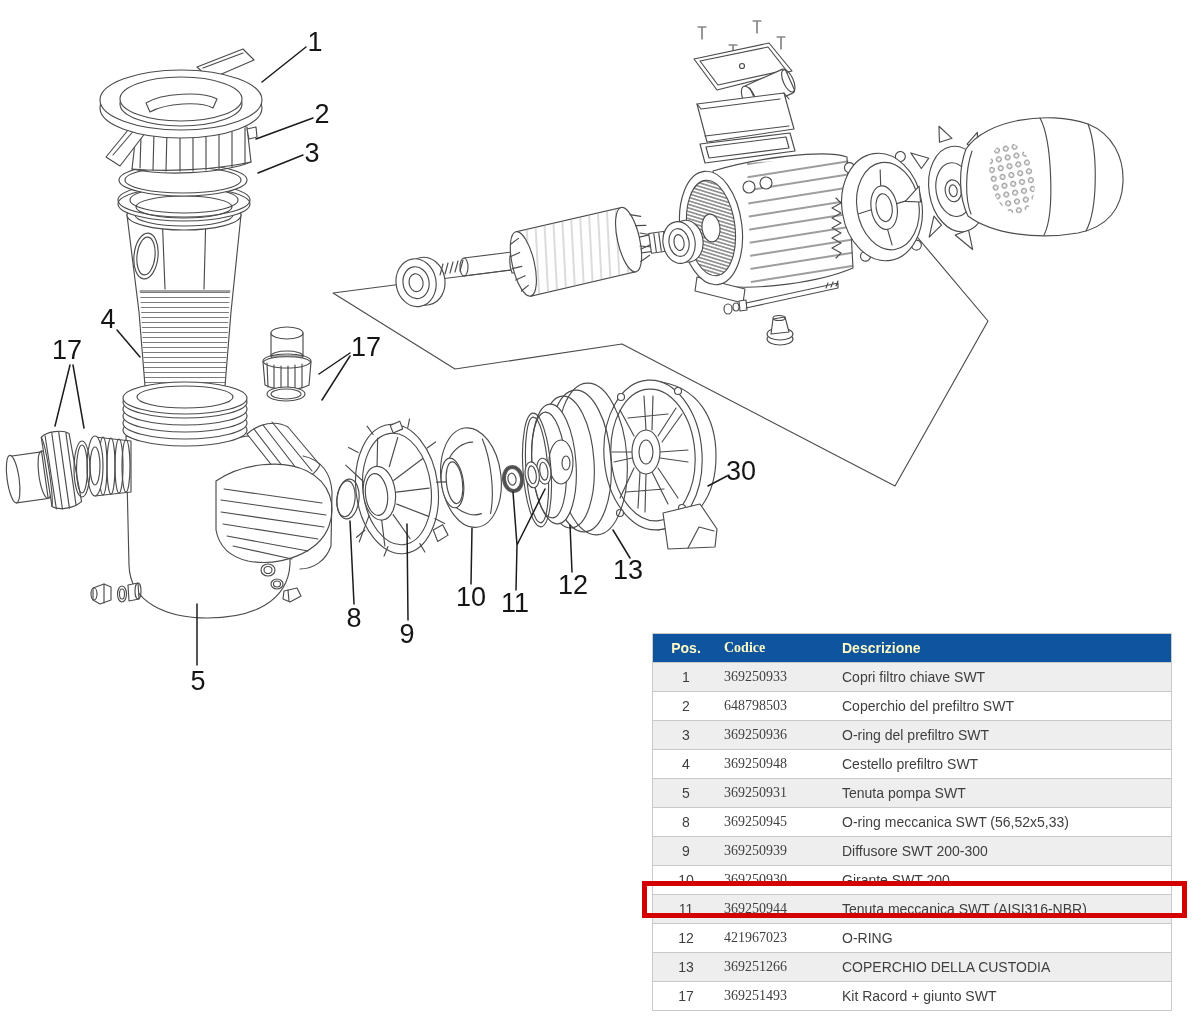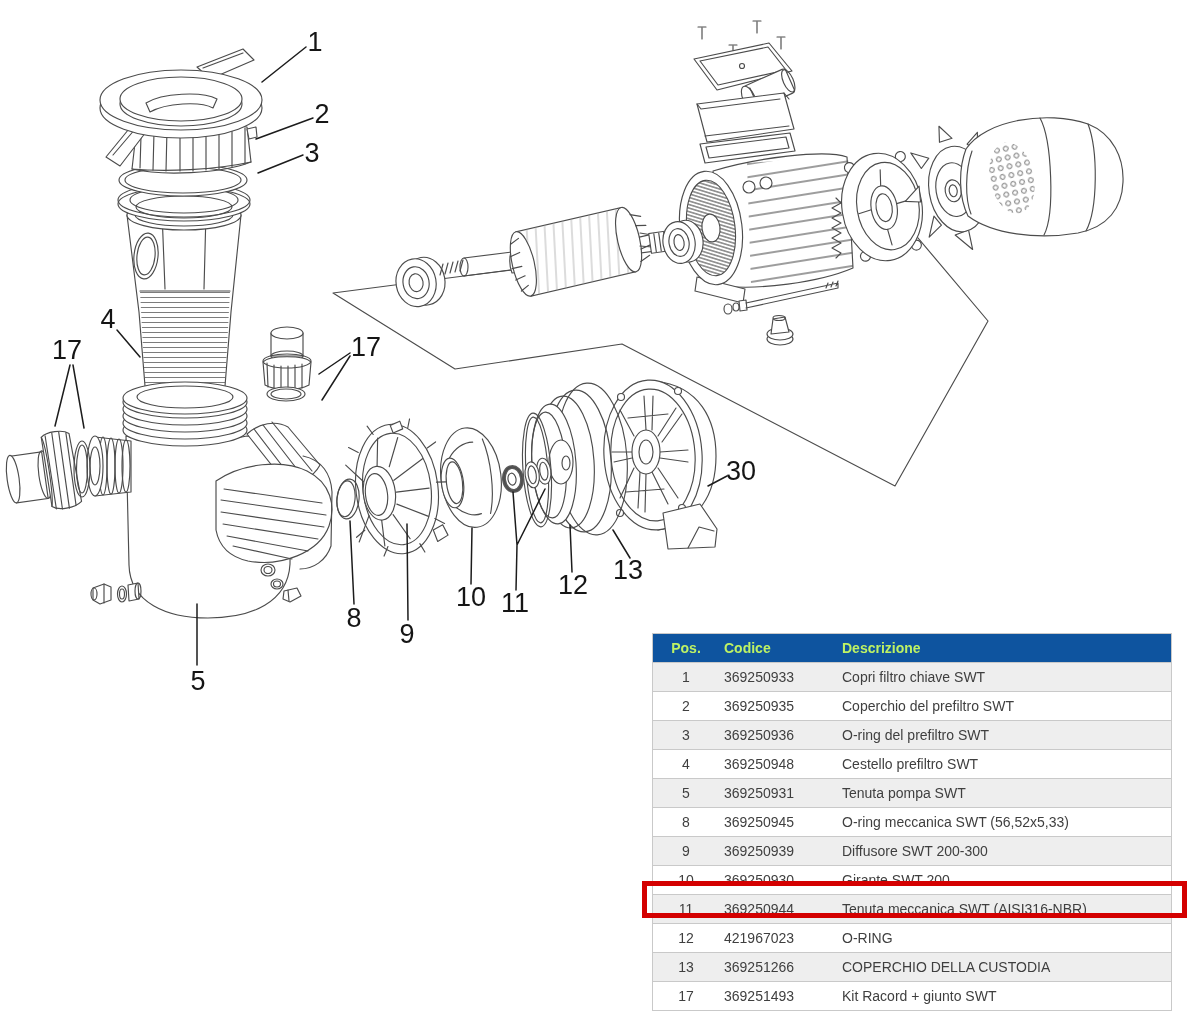--- a/index.html
+++ b/index.html
@@ -7,25 +7,25 @@
          font-family:"Liberation Sans", sans-serif;}
   svg{position:absolute;left:0;top:0;}
   .ln{fill:none;stroke:#4c4c4c;stroke-width:1.15;stroke-linecap:round;stroke-linejoin:round;}
   .fw{fill:#ffffff;stroke:#4c4c4c;stroke-width:1.15;stroke-linecap:round;stroke-linejoin:round;}
   .callout{position:absolute;transform:translate(-50%,-50%);font-size:27px;color:#151515;
            letter-spacing:0px;white-space:nowrap;}
   
   .tablebox{position:absolute;left:652px;top:633px;width:520px;}
   table.parts{border-collapse:collapse;width:520px;font-size:14px;color:#3f3f3f;
               border:1px solid #c9c9c9;}
-  table.parts th{background:#0e549f;color:#bef264;font-weight:bold;height:28px;padding:0;
+  table.parts th{background:#0e549f;color:#fef9c3;font-weight:bold;height:28px;padding:0;
                  text-align:left;font-size:14px;}
   table.parts td{height:28px;padding:0;border-top:1px solid #c9c9c9;}
   table.parts .c-pos{width:66px;text-align:center;}
-  table.parts .c-code{width:118px;padding-left:5px;}
+  table.parts .c-code{width:118px;padding-left:5px;font-family:Liberation Serif, serif;}
   table.parts .c-desc{padding-left:0;margin-top:27px;}
   table.parts th.c-pos{text-align:center;}
   table.parts tbody tr:nth-child(odd){background:#eeeeee;}
   table.parts tbody tr:nth-child(even){background:#ffffff;}
   .hlbox{position:absolute;left:642px;top:881px;width:545px;height:37px;
          border:5px solid #d40000;box-sizing:border-box;pointer-events:none;}
 </style>
 </head>
 <body>
 
@@ -406,21 +406,21 @@
       </tr>
     </thead>
     <tbody>
       <tr>
         <td class="c-pos">1</td>
         <td class="c-code">369250933</td>
         <td class="c-desc">Copri filtro chiave SWT</td>
       </tr>
       <tr>
         <td class="c-pos">2</td>
-        <td class="c-code">369250935</td>
+        <td class="c-code">648798503</td>
         <td class="c-desc">Coperchio del prefiltro SWT</td>
       </tr>
       <tr>
         <td class="c-pos">3</td>
         <td class="c-code">369250936</td>
         <td class="c-desc">O-ring del prefiltro SWT</td>
       </tr>
       <tr>
         <td class="c-pos">4</td>
         <td class="c-code">369250948</td>

